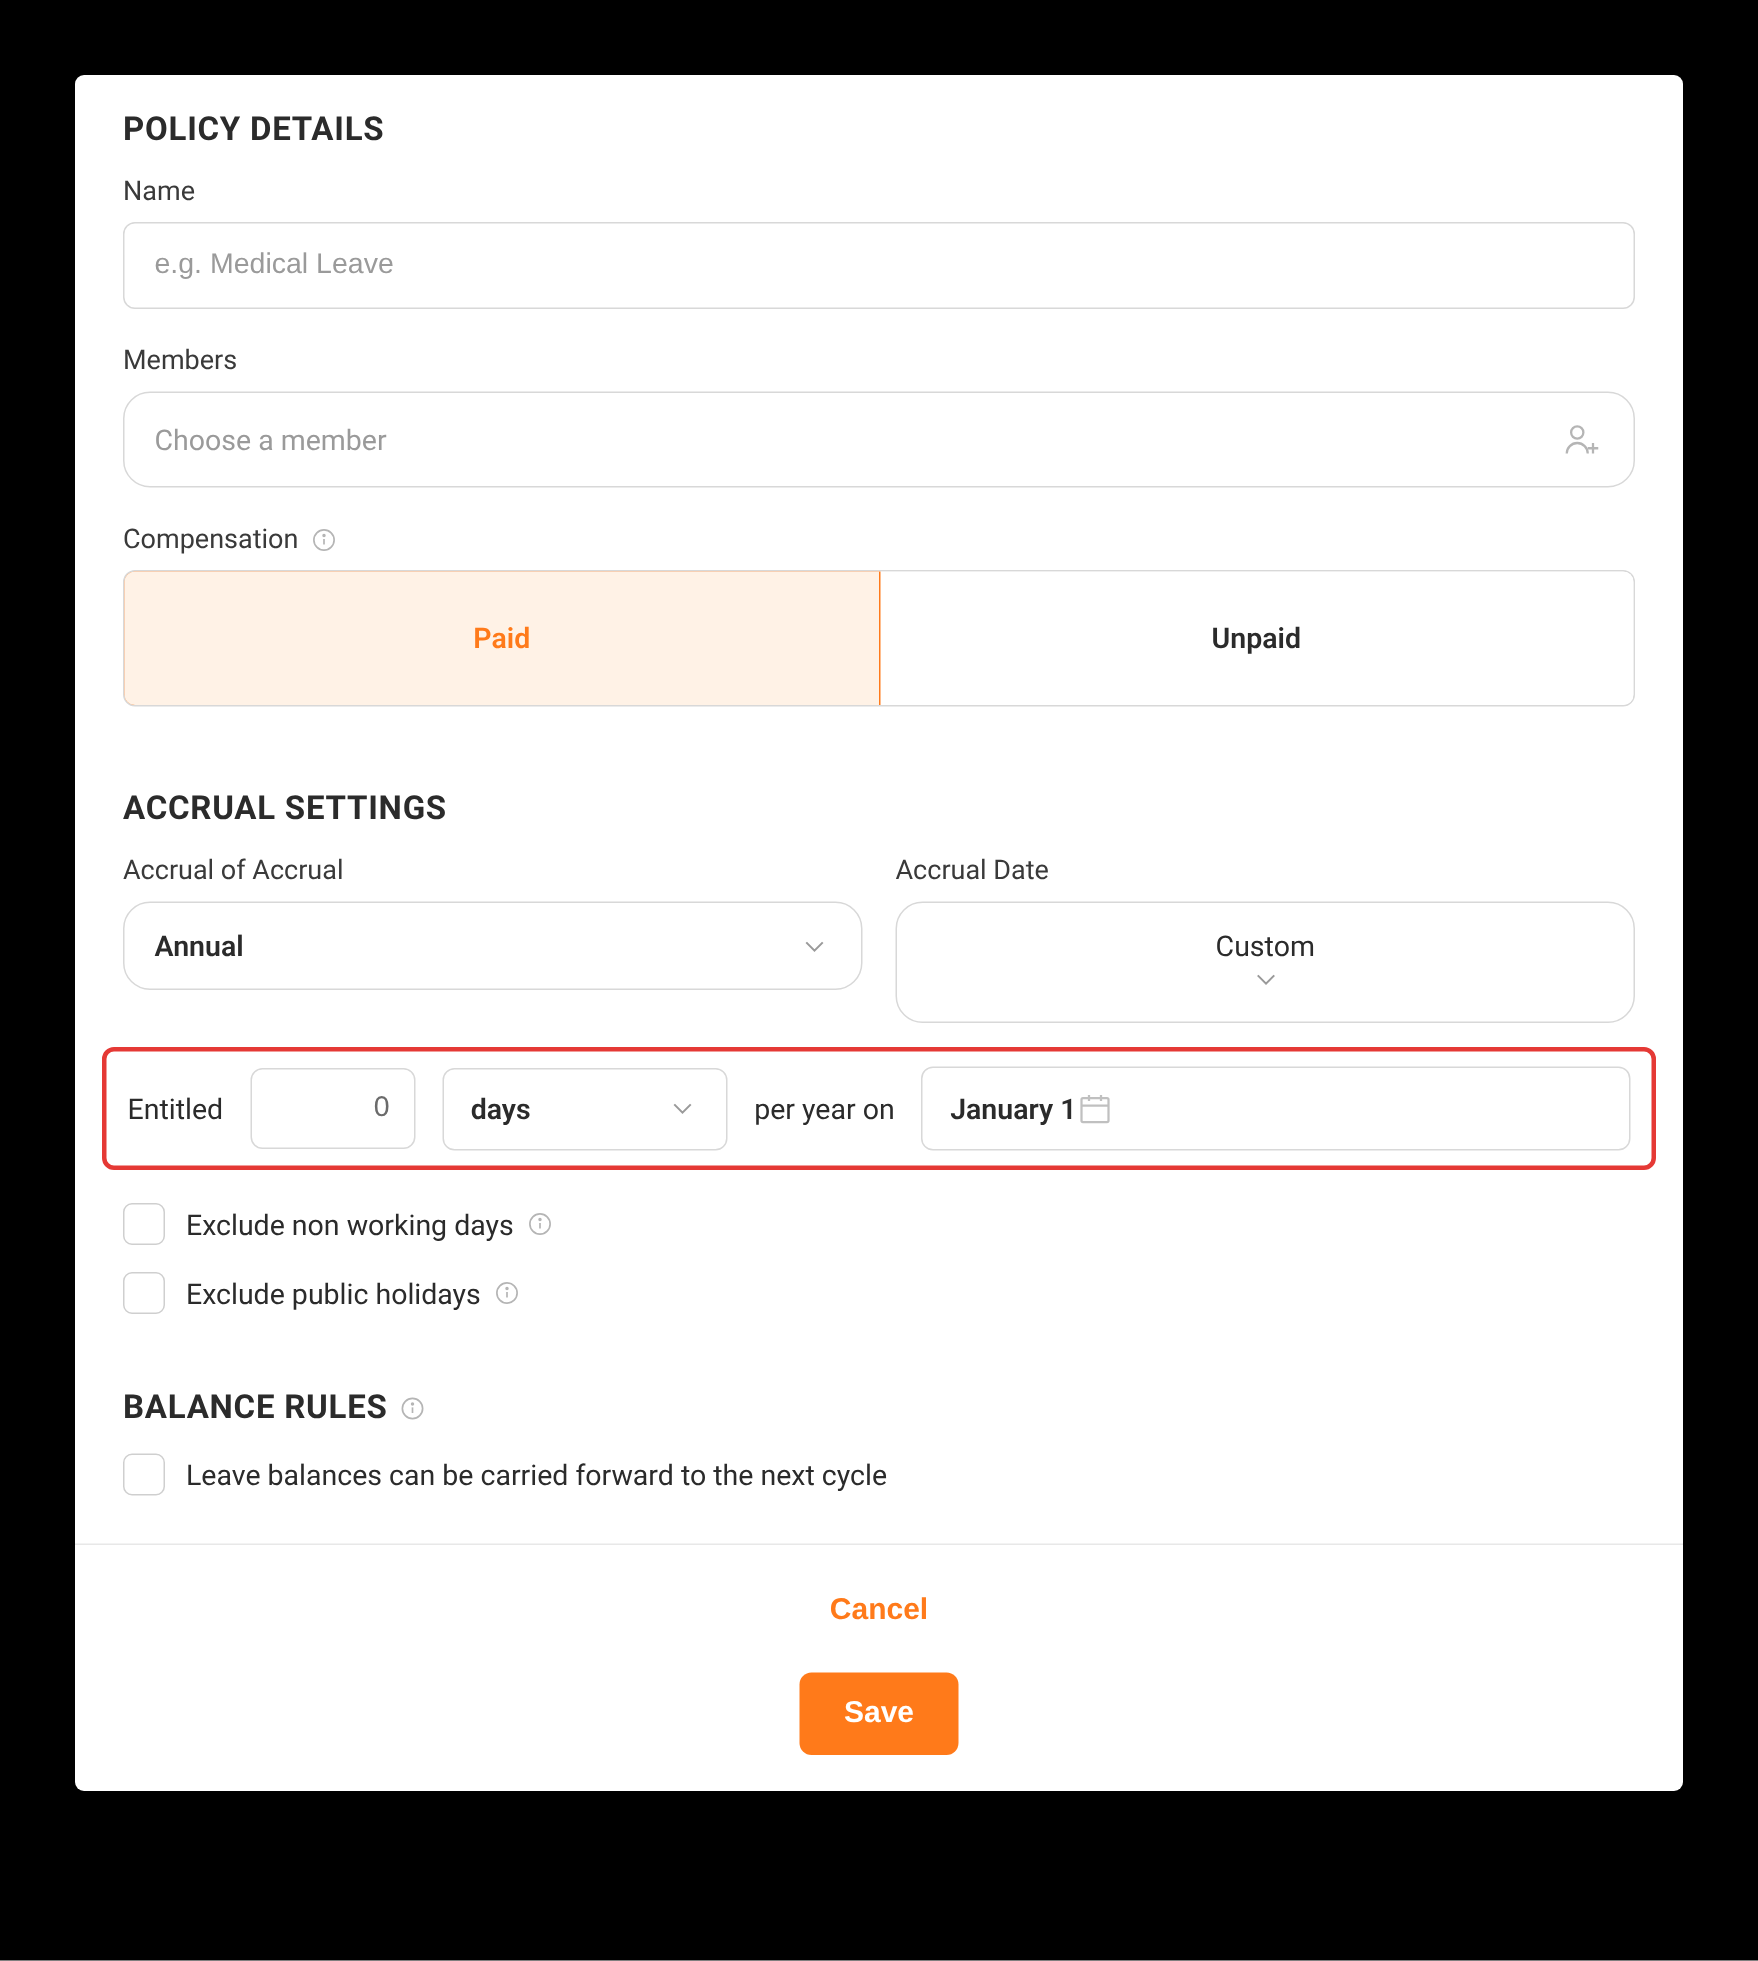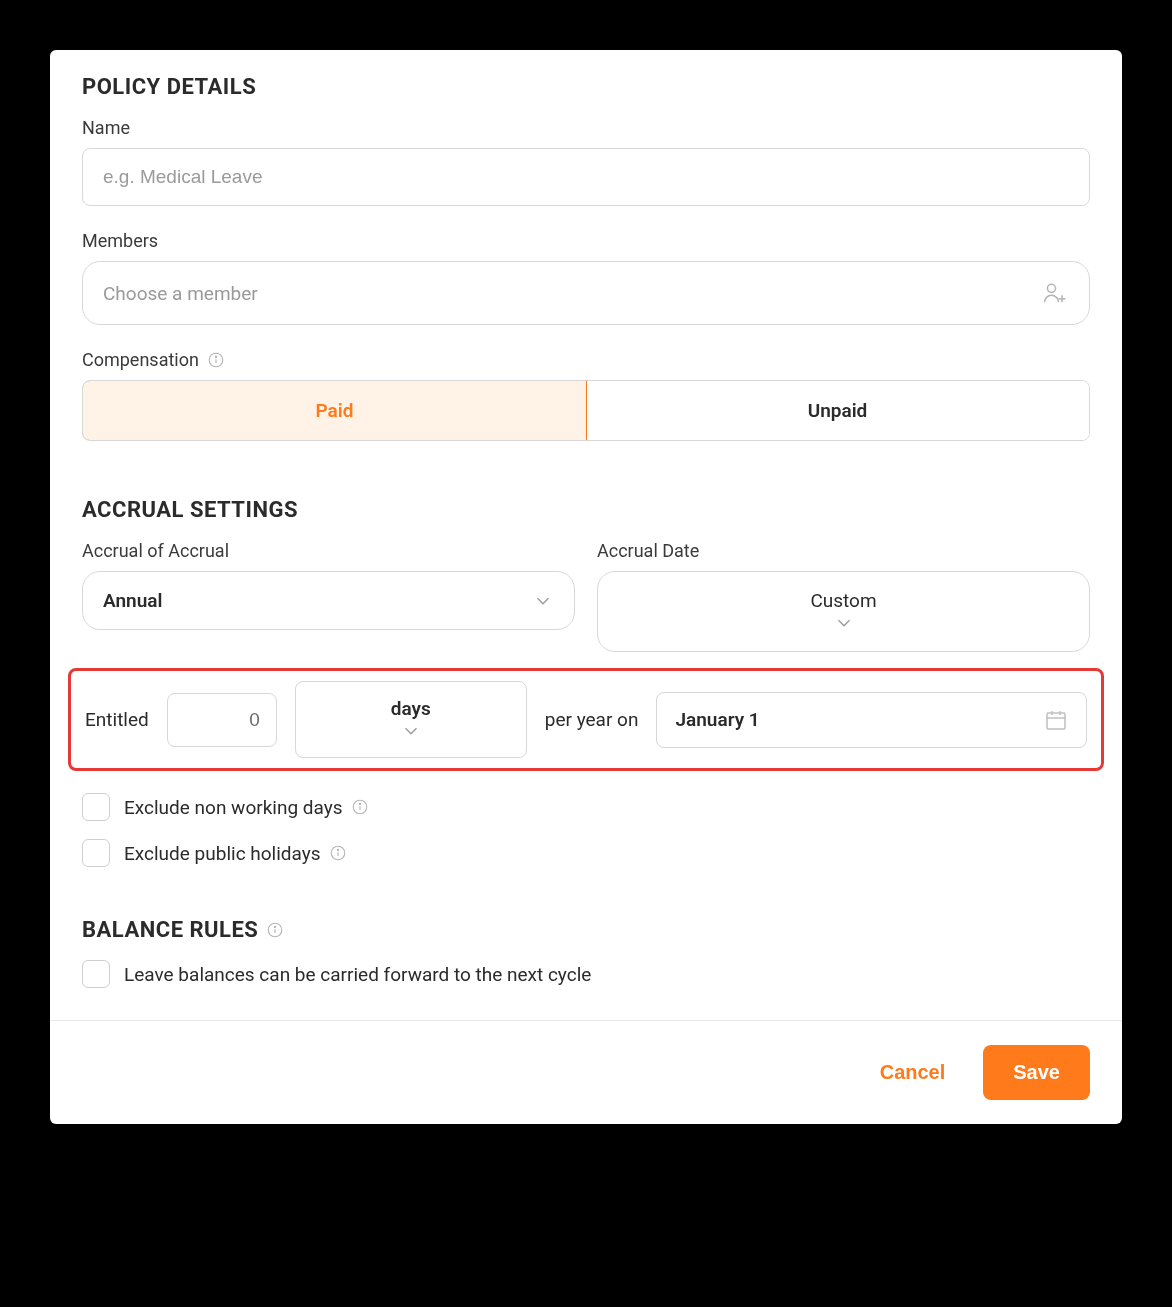--- a/index.html
+++ b/index.html
@@ -83,21 +83,21 @@
     .select-placeholder { color: #9a9a9a; }
     .field-group { margin-bottom: 24px; }
     .toggle-group {
       display: flex;
       border: 1px solid #d8d8d8;
       border-radius: 8px;
       overflow: hidden;
     }
     .toggle-option {
       flex: 1;
-      padding: 18px;
+      padding: 33px;
       text-align: center;
       font-size: 19px;
       font-weight: 600;
       cursor: pointer;
       color: #2b2b2b;
       background: #fff;
     }
     .toggle-option.selected {
       background: #fff2e6;
       color: #ff7a1a;
@@ -128,50 +128,49 @@
     .num-input {
       width: 110px;
       padding: 15px 16px;
       border: 1px solid #d8d8d8;
       border-radius: 8px;
       font-size: 19px;
       text-align: right;
       color: #6b6b6b;
     }
     .unit-select {
-      width: 232px;
+      width: 190px;
       padding: 15px 18px;
       border: 1px solid #d8d8d8;
       border-radius: 8px;
       font-size: 19px;
       font-weight: 600;
       color: #2b2b2b;
       background: #fff;
       display: flex;
       align-items: center;
       justify-content: space-between;
       cursor: pointer;
-      flex-direction: column;
     }
     .per-label {
       font-size: 19px;
       color: #2b2b2b;
     }
     .date-select {
       flex: 1;
       padding: 15px 18px;
       border: 1px solid #d8d8d8;
       border-radius: 8px;
       font-size: 19px;
       font-weight: 600;
       color: #2b2b2b;
       background: #fff;
       display: flex;
       align-items: center;
-      justify-content: space-between;
+      justify-content: flex-start;
       cursor: pointer;
     }
     .checkbox-row {
       display: flex;
       align-items: center;
       gap: 14px;
       margin-bottom: 18px;
     }
     .checkbox {
       width: 28px;
@@ -186,22 +185,23 @@
       color: #2b2b2b;
       display: flex;
       align-items: center;
       gap: 8px;
     }
     .modal-footer {
       border-top: 1px solid #e8e8e8;
       padding: 24px 32px;
       display: flex;
       justify-content: flex-end;
-      gap: 34px;
-      align-items: center;
+      gap: 22px;
+      align-items: center;
+      flex-direction: column;
     }
     .btn-cancel {
       font-size: 20px;
       font-weight: 600;
       color: #ff7a1a;
       background: none;
       border: none;
       cursor: pointer;
       padding: 8px 4px;
     }

